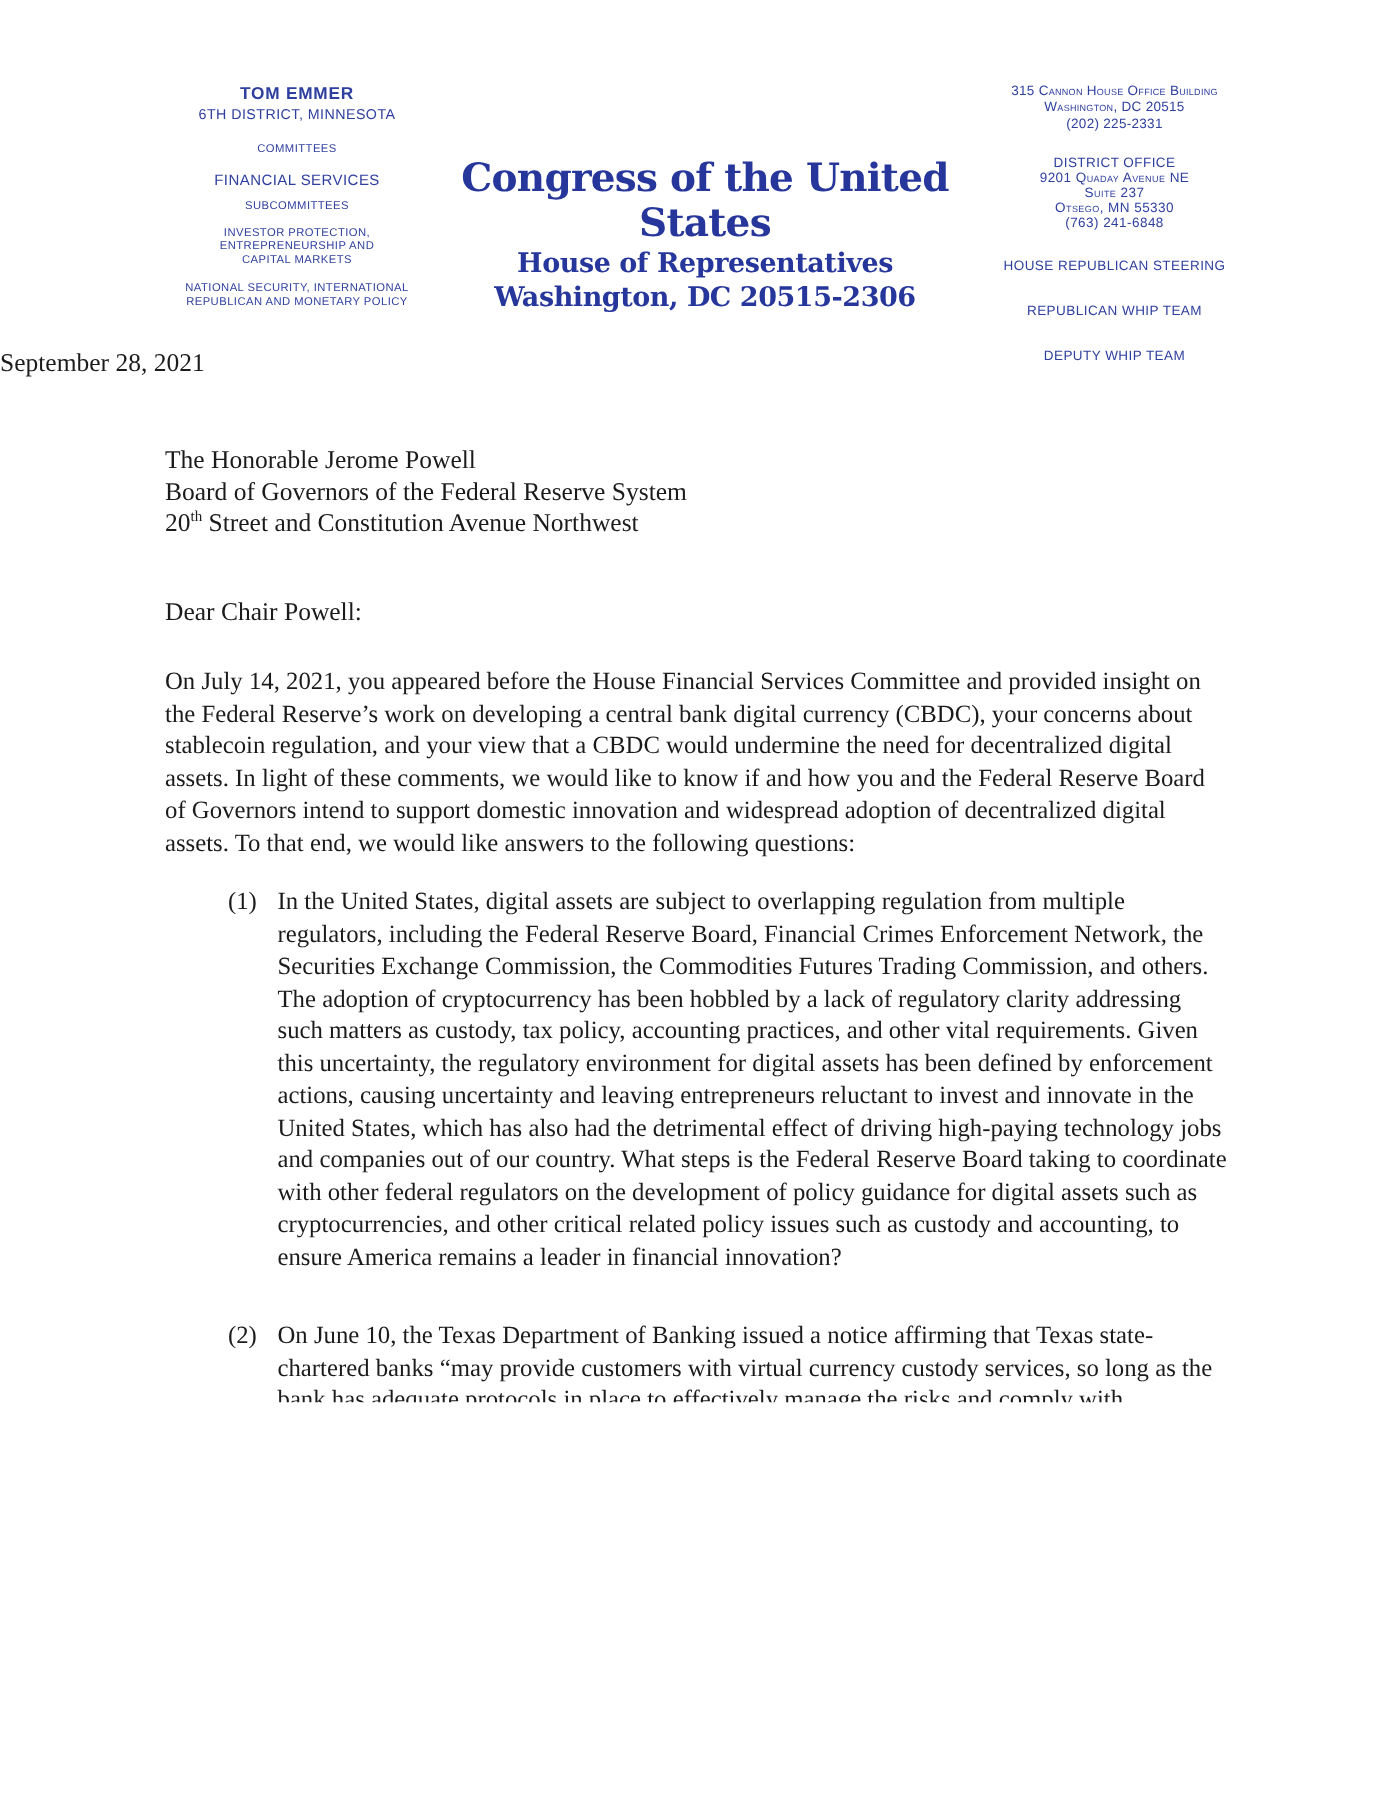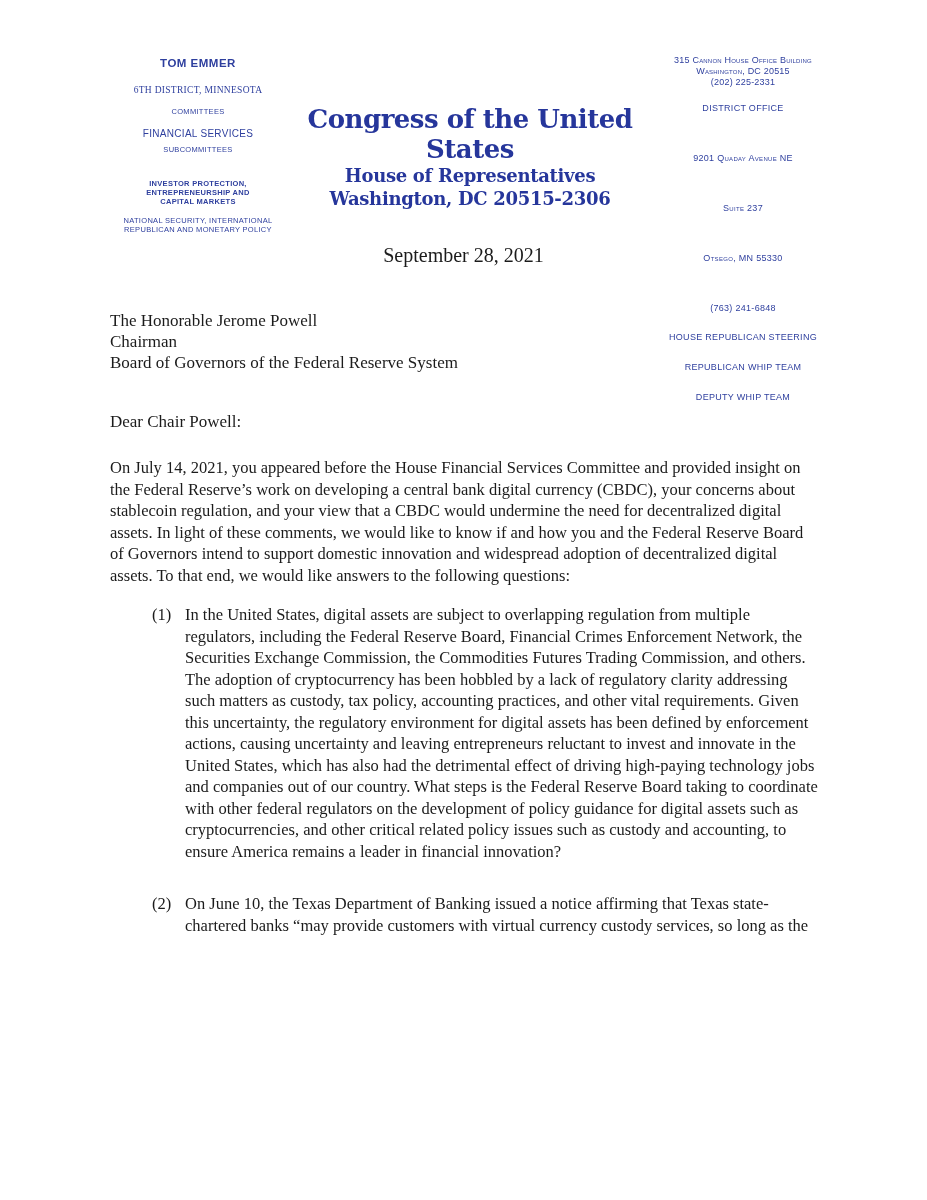--- a/index.html
+++ b/index.html
@@ -13,39 +13,39 @@
   }
 
   
   .letterhead { position:relative; height:225px; }
   .lh-left, .lh-right { position:absolute; text-align:center; color:#2e3f9e;
     font-family:"Liberation Sans","DejaVu Sans",sans-serif; letter-spacing:.3px; }
   .lh-left  { left:103px; top:57px; width:190px; }
   .lh-right { left:668px; top:55px; width:150px; }
 
   .lh-name      { font-size:11.5px; font-weight:bold; line-height:13px; letter-spacing:.5px; }
-  .lh-district  { font-size:9.5px;  line-height:12px; margin-top:14px;font-family:Liberation Serif, serif; }
+  .lh-district  { font-size:9.5px;  line-height:12px; margin-top:1px; }
   .lh-tiny      { font-size:7.5px;  line-height:9px; }
   .lh-committee { font-size:10px;   line-height:12px; margin-top:12px; }
   .mt-11 { margin-top:11px; } .mt-5 { margin-top:5px; }
-  .mt-9  { margin-top:25px;font-weight:bold;  } .mt-10 { margin-top:10px; }
+  .mt-9  { margin-top:9px;  } .mt-10 { margin-top:10px; }
 
   .lh-sc   { font-size:9px; line-height:11px; font-variant:small-caps; letter-spacing:.2px; }
   .lh-hd   { font-size:9px; line-height:10px; margin-top:15px; }
-  .lh-dl   { font-size:9px; line-height:10px; font-variant:small-caps;margin-top:40px; }
+  .lh-dl   { font-size:9px; line-height:10px; font-variant:small-caps; }
   .lh-mem  { font-size:9px; line-height:10px; margin-top:20px; }
   .lh-mem.first { margin-top:19px; }
 
   .lh-center { position:absolute; left:283px; top:104px; width:374px; text-align:center;
     color:#26369b; font-family:"DejaVu Serif","Liberation Serif",serif; font-weight:bold; }
   .masthead-title { font-size:26px; line-height:30px; letter-spacing:-.5px;text-align:center; }
   .masthead-sub   { font-size:18px; line-height:23px; letter-spacing:-.3px; }
 
   
-  .date { margin-top:20px; text-align:center; font-size:20px; line-height:21px; }
+  .date { margin-top:6px; text-align:left; font-size:17px; line-height:21px; }
   .recipient { margin:44px 0 0 110px; font-size:17px; line-height:21px; }
   .recipient sup { font-size:10px; vertical-align:super; line-height:0; }
   .salutation { margin:38px 0 0 110px; font-size:17px; line-height:21px; }
   .body-par { margin:25px 0 0 110px; max-width:705px; font-size:16.5px; line-height:21.5px; }
   .question { display:flex; margin:18px 0 0 152px; font-size:16.5px; line-height:21.5px; }
   .question + .question { margin-top:31px; }
   .q-num  { width:33px; flex:0 0 33px; }
   .q-text { max-width:635px; }
 </style>
 </head>
@@ -91,22 +91,22 @@
       <div class="lh-mem">REPUBLICAN WHIP TEAM</div>
       <div class="lh-mem">DEPUTY WHIP TEAM</div>
     </div>
 
   </header>
 
   <div class="date">September 28, 2021</div>
 
   <div class="recipient">
     <div>The Honorable Jerome Powell</div>
-    <div>Chairman</div>
     <div>Board of Governors of the Federal Reserve System</div>
+    <div><span>20</span><sup>th</sup><span> Street and Constitution Avenue Northwest</span></div>
   </div>
 
   <div class="salutation">Dear Chair Powell:</div>
 
   <p class="body-par">On July 14, 2021, you appeared before the House Financial Services Committee and provided insight on the Federal Reserve’s work on developing a central bank digital currency (CBDC), your concerns about stablecoin regulation, and your view that a CBDC would undermine the need for decentralized digital assets. In light of these comments, we would like to know if and how you and the Federal Reserve Board of Governors intend to support domestic innovation and widespread adoption of decentralized digital assets. To that end, we would like answers to the following questions:</p>
 
   <div class="question">
     <div class="q-num">(1)</div>
     <div class="q-text">In the United States, digital assets are subject to overlapping regulation from multiple regulators, including the Federal Reserve Board, Financial Crimes Enforcement Network, the Securities Exchange Commission, the Commodities Futures Trading Commission, and others. The adoption of cryptocurrency has been hobbled by a lack of regulatory clarity addressing such matters as custody, tax policy, accounting practices, and other vital requirements. Given this uncertainty, the regulatory environment for digital assets has been defined by enforcement actions, causing uncertainty and leaving entrepreneurs reluctant to invest and innovate in the United States, which has also had the detrimental effect of driving high-paying technology jobs and companies out of our country. What steps is the Federal Reserve Board taking to coordinate with other federal regulators on the development of policy guidance for digital assets such as cryptocurrencies, and other critical related policy issues such as custody and accounting, to ensure America remains a leader in financial innovation?</div>
   </div>

